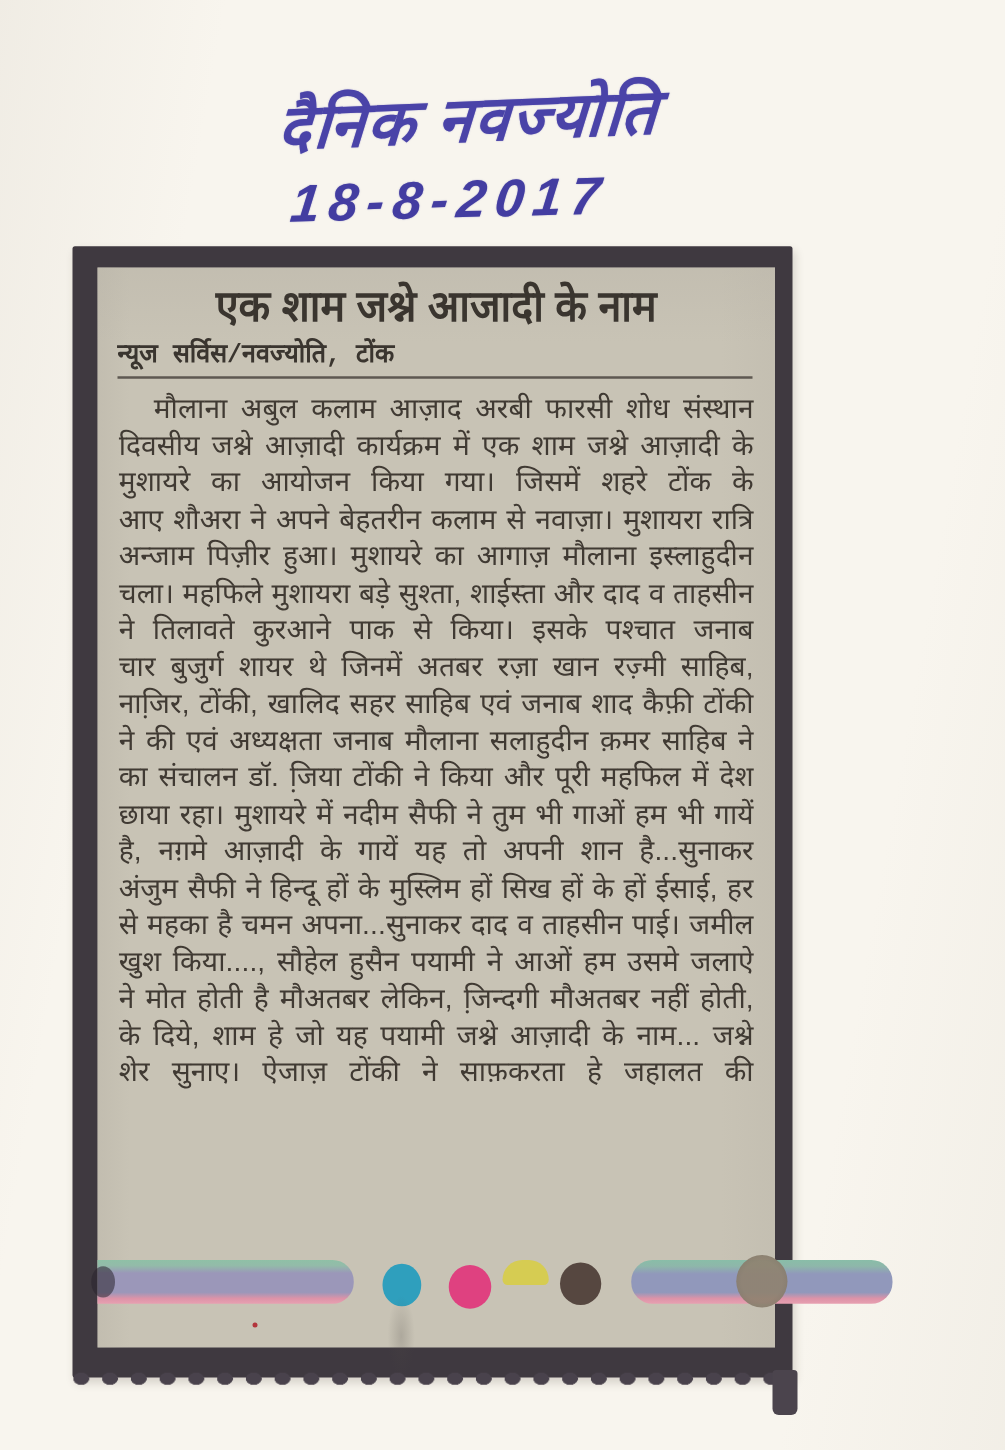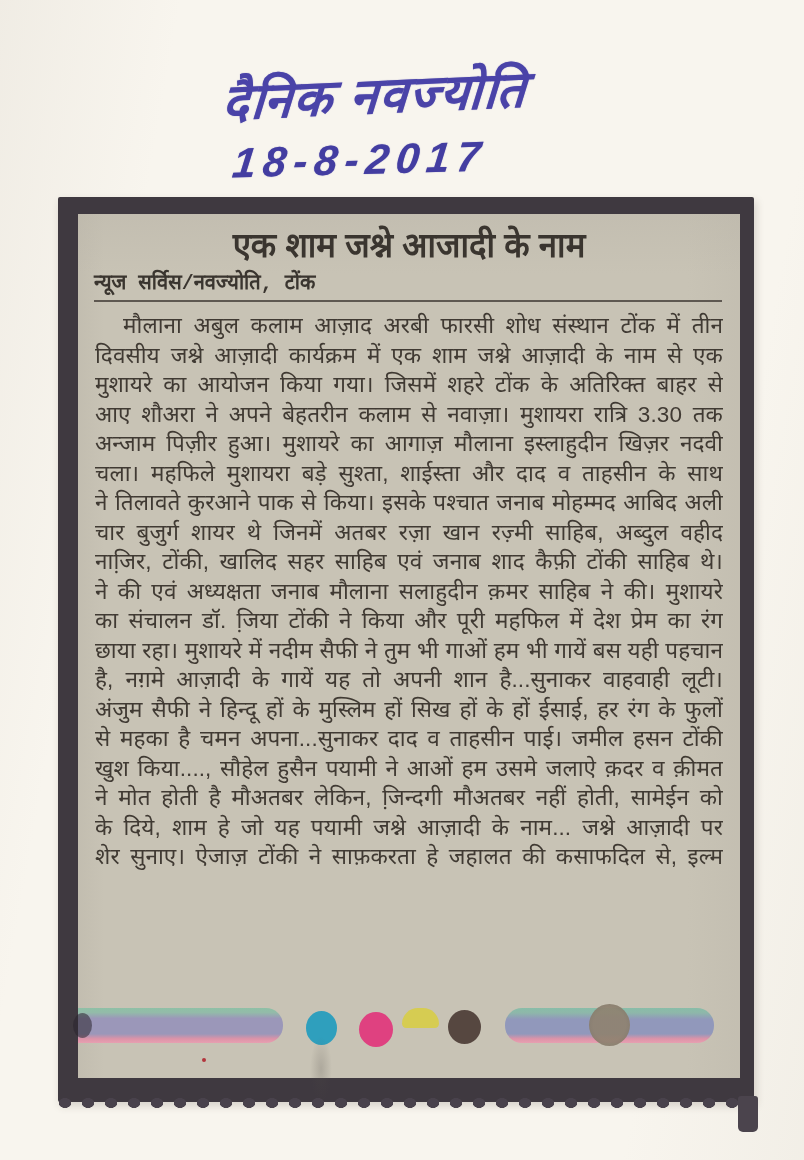--- a/index.html
+++ b/index.html
@@ -32,21 +32,21 @@
     text-align:center;
     color:#433da1;
     font-size:42px;font-style:italic;font-weight:bold;
     letter-spacing:7px;
     transform:rotate(-1.5deg) skewX(-8deg);
     text-shadow:0 0 1px rgba(67,61,161,.6);
   }
 
   
   .clipping{
-    position:absolute;left:58px;top:197px;width:696px;height:905px;
+    position:absolute;left:58px;top:197px;width:576px;height:905px;
     background:#3f3940;
     border-radius:2px;
     box-shadow:2px 4px 8px rgba(60,50,40,.18);
   }
   
   .jagged-bottom{
     position:absolute;left:-4px;right:8px;bottom:-9px;height:16px;
     background-image:radial-gradient(ellipse 9px 7px at 11px 8px,#49424c 68%,rgba(73,66,76,0) 72%);
     background-size:23px 16px;background-repeat:repeat-x;
   }

